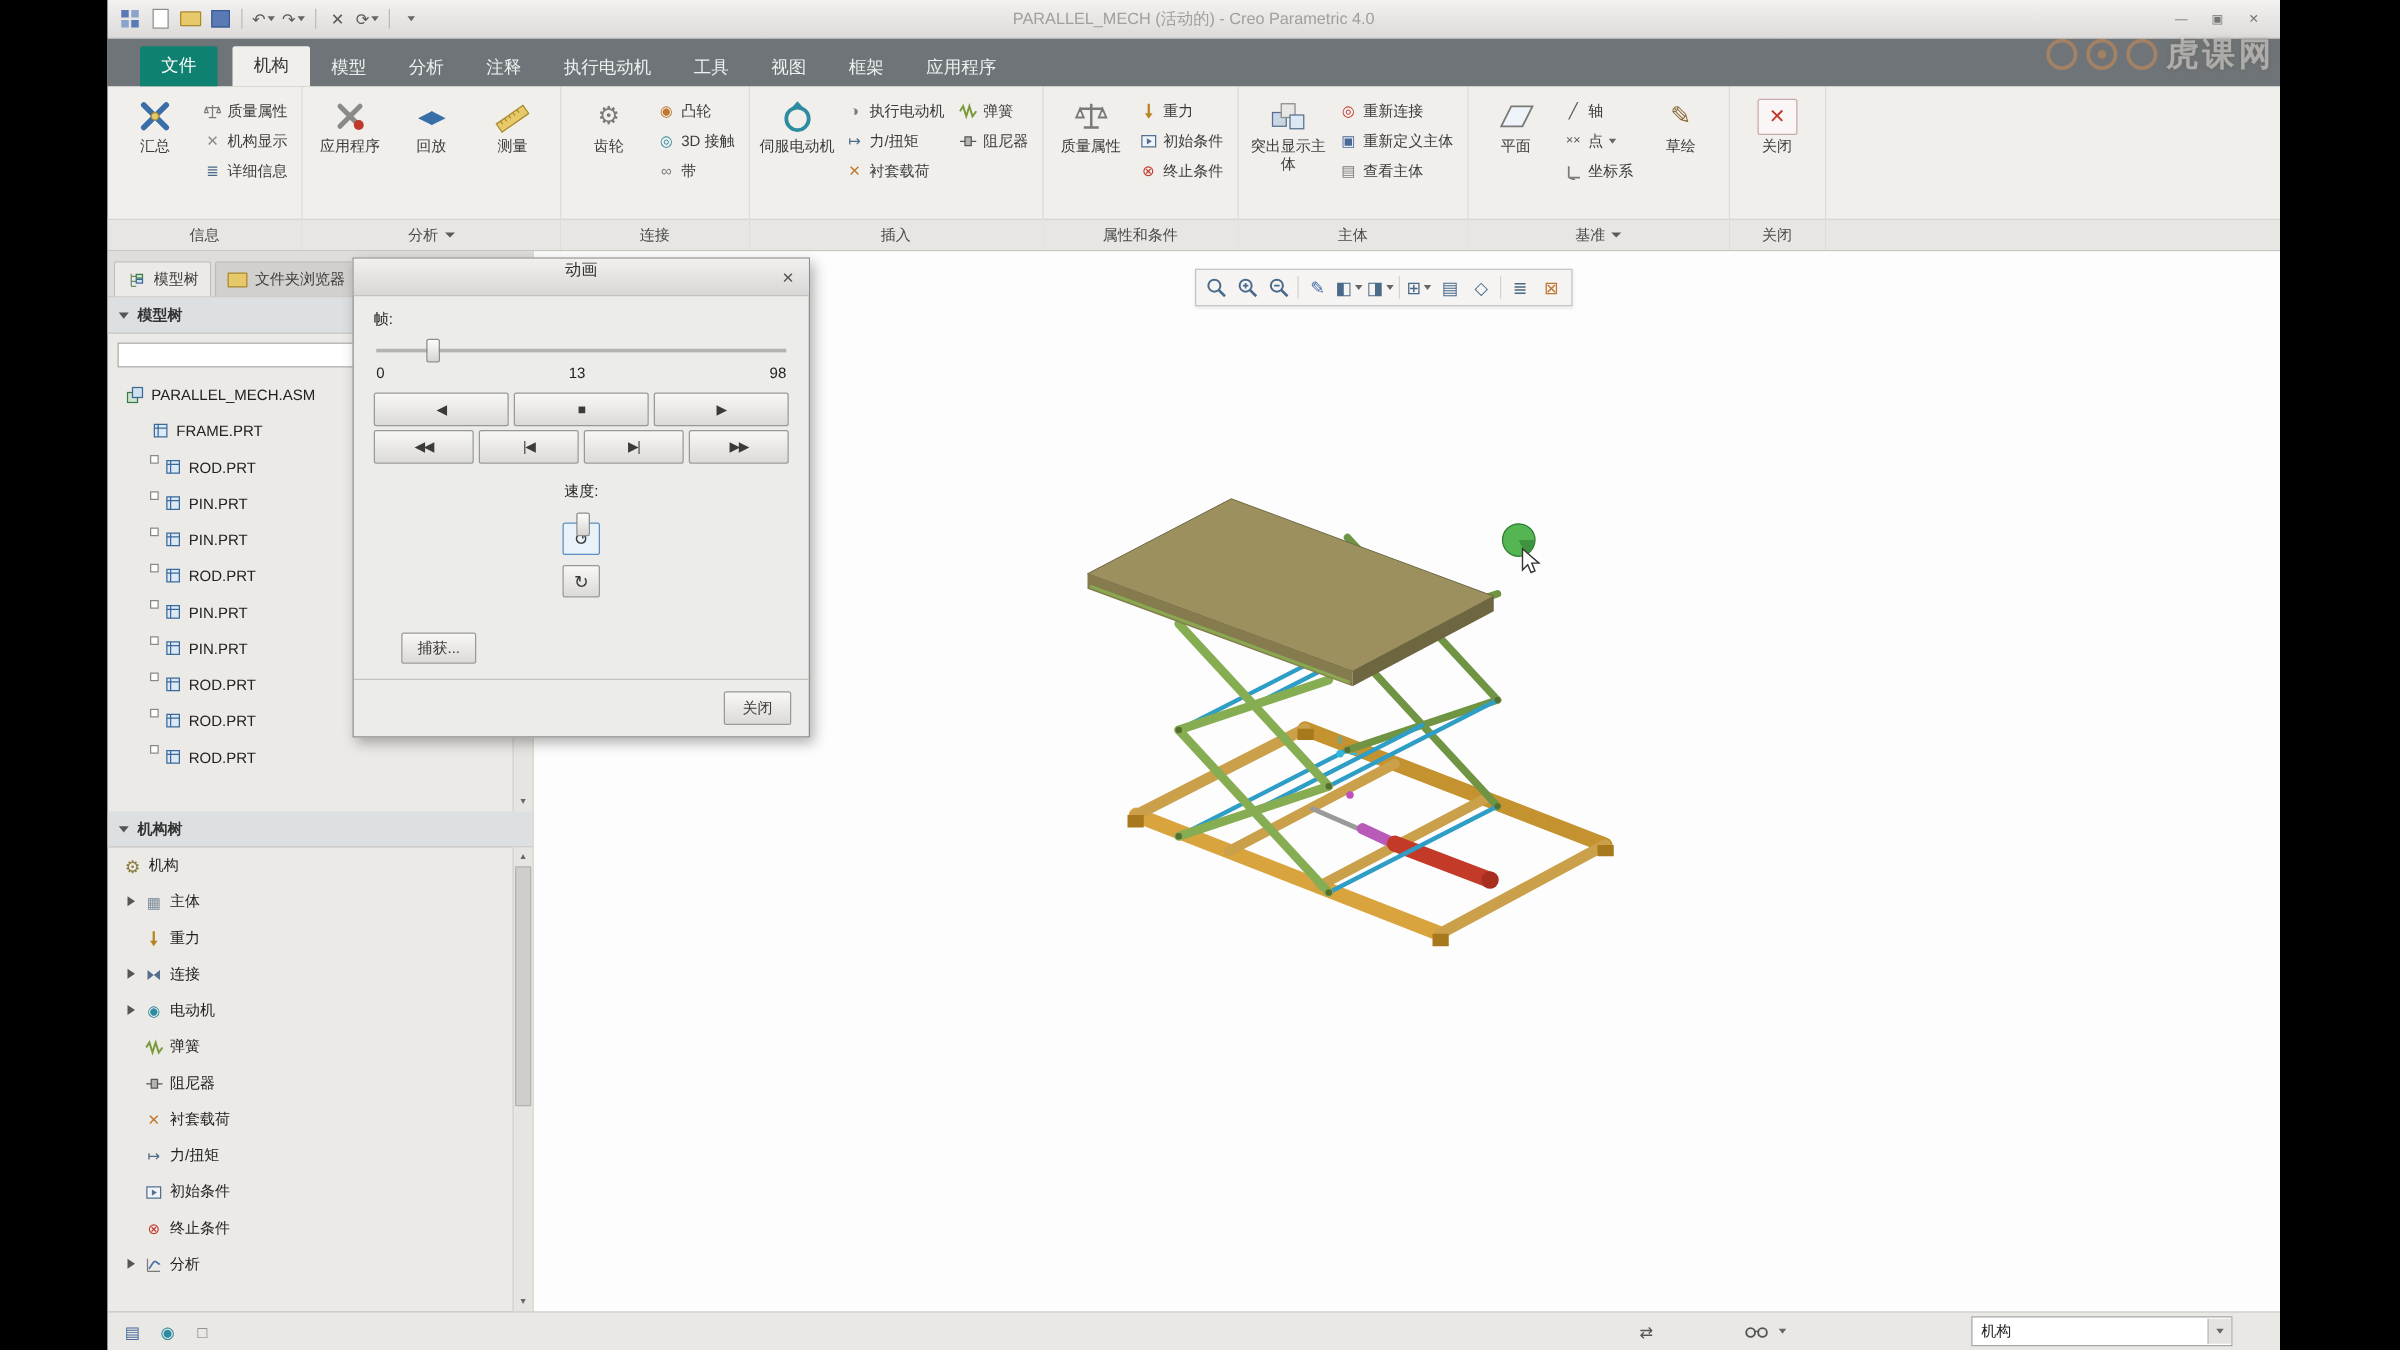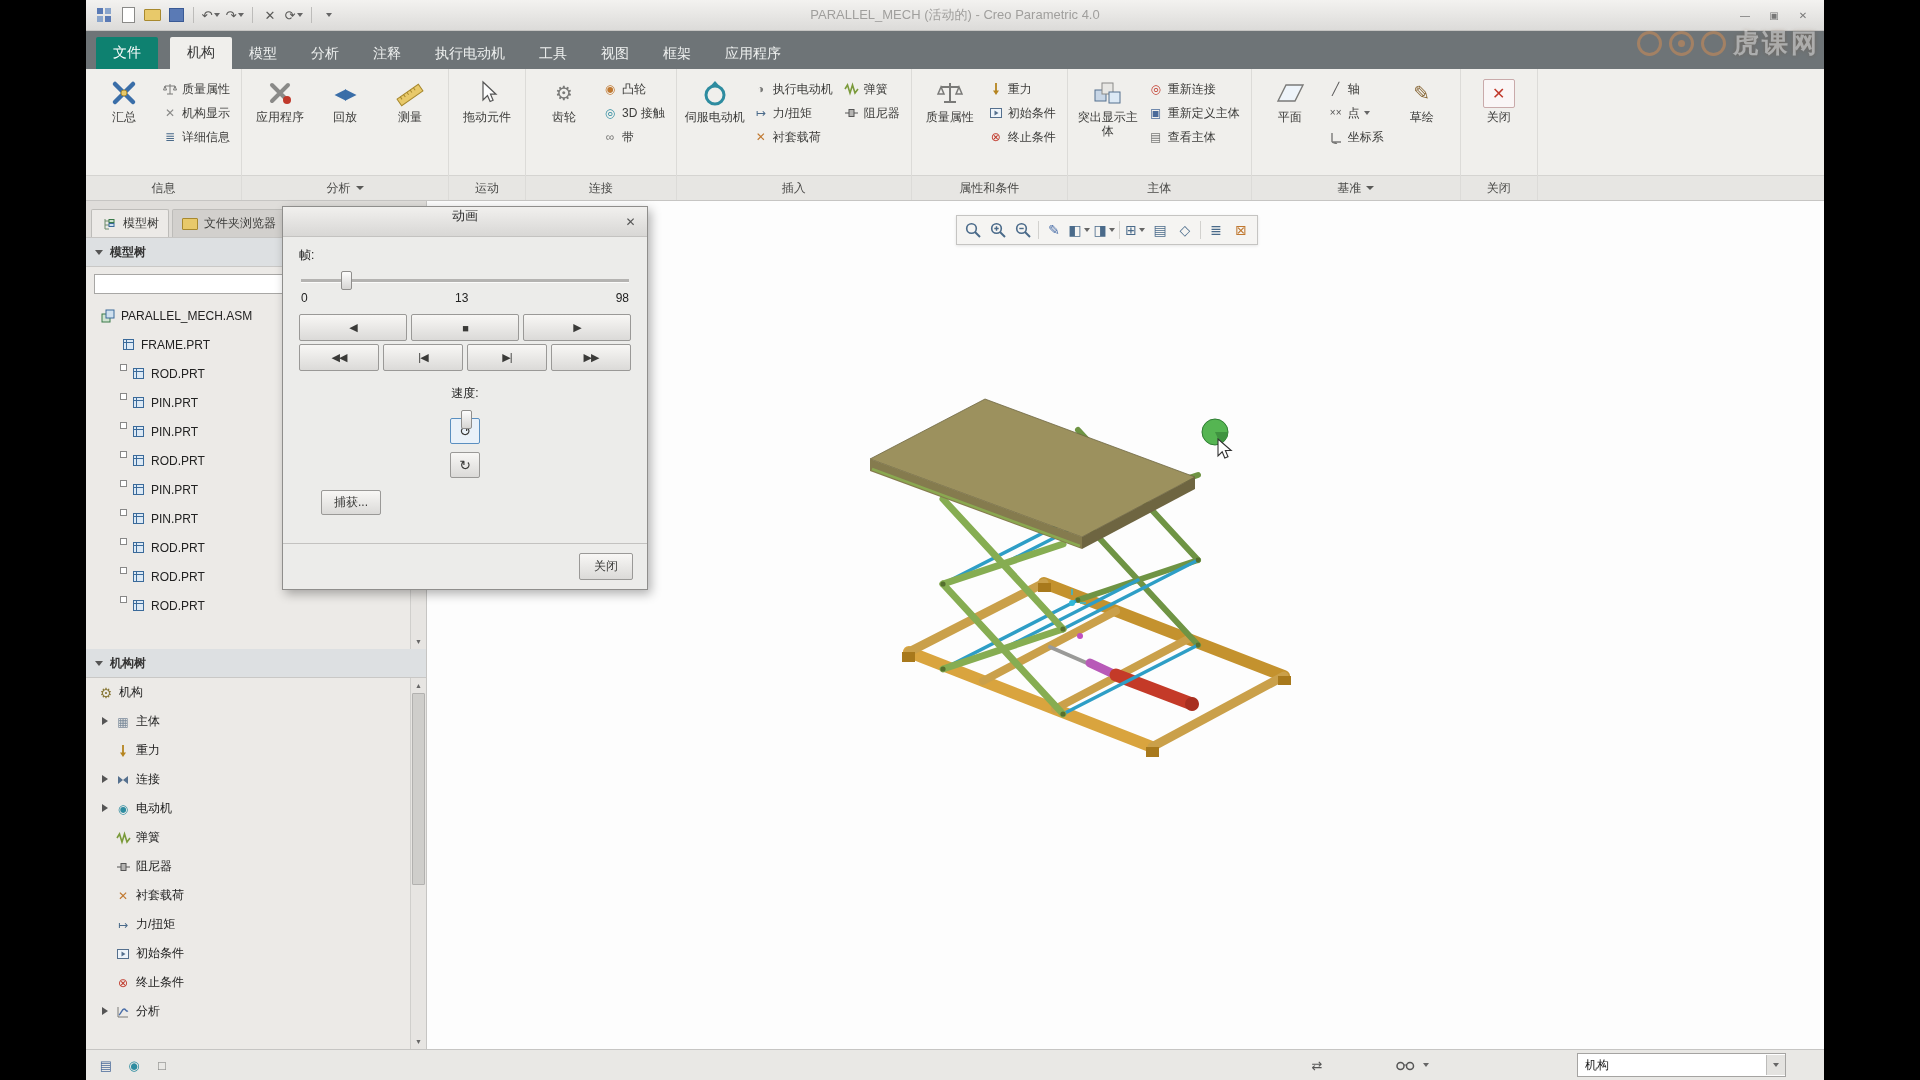--- a/index.html
+++ b/index.html
@@ -15,21 +15,21 @@
         font-size:13px;color:#5a5a58;gap:2px;}
   .qsep{width:1px;height:16px;background:#bdbcba;margin:0 3px;}
   .qpage{width:11px;height:14px;background:#fff;border:1px solid #8a8a88;}
   .qfold{width:15px;height:10px;background:#e8c96a;border:1px solid #a8892e;border-radius:1px;}
   .qsave{width:13px;height:12px;background:#5a7ab5;border:1px solid #3a5a95;}
   .dds{width:0;height:0;border-left:3px solid transparent;border-right:3px solid transparent;border-top:4px solid #666;}
   .apptitle{position:absolute;left:0;right:0;text-align:center;font-size:13px;color:#a09f9d;}
   .winbtns{margin-left:auto;display:flex;gap:3px;z-index:2;}
   .winbtn{width:26px;height:17px;display:flex;align-items:center;justify-content:center;font-size:10px;color:#777;}
   
-  .tabrow{height:38px;background:#6e7477;display:flex;align-items:flex-end;padding-left:10px;flex:0 0 auto;position:relative;}
+  .tabrow{height:38px;background:#6e7477;display:flex;align-items:flex-end;padding-left:26px;flex:0 0 auto;position:relative;}
   .tab{height:30px;padding:0 17px;display:flex;align-items:center;font-size:14px;color:#eef0ef;}
   .tab.file{background:#0e8170;color:#fff;height:32px;margin-right:12px;border-radius:2px 2px 0 0;}
   .tab.active{background:#f0efec;color:#333;height:32px;border-radius:2px 2px 0 0;}
   
   .ribbon{height:131px;background:#f0efec;border-bottom:1px solid #c6c5c3;display:flex;align-items:stretch;flex:0 0 auto;}
   .rgroup{display:flex;flex-direction:column;border-right:1px solid #dcdbd8;}
   .rgroup.rfill{flex:1;border-right:none;}
   .rgroup-content{flex:1;display:flex;align-items:flex-start;padding:6px 7px 2px;gap:3px;}
   .rgroup-label{height:24px;display:flex;align-items:center;justify-content:center;gap:5px;
                 font-size:12px;color:#4a4a48;background:#e7e6e3;border-top:1px solid #d5d4d1;padding:0 6px;}
@@ -94,21 +94,21 @@
                   border:1px solid #8f8e8c;border-radius:2px;}
   .vals{display:flex;justify-content:space-between;font-size:12px;color:#222;padding:0 2px;margin-bottom:6px;}
   .btnrow{display:flex;gap:4px;margin-top:3px;}
   .pbtn{flex:1;height:25px;background:linear-gradient(#f8f7f5,#dbdad8);border:1px solid #9a9997;border-radius:2px;
         display:flex;align-items:center;justify-content:center;font-size:11px;color:#3a3a38;letter-spacing:-1px;}
   .speedrow{display:flex;align-items:center;gap:8px;margin-top:14px;flex-direction:column;}
   .speedrow .slider{flex:1;margin:0 2px;}
   .sqbtn{width:28px;height:24px;background:linear-gradient(#f8f7f5,#dbdad8);border:1px solid #9a9997;border-radius:2px;
          display:flex;align-items:center;justify-content:center;font-size:14px;color:#3a3a38;}
   .sqbtn.pressed{border:1px solid #5a8fc0;background:#e9f1f9;}
-  .capturerow{margin-top:12px;padding-left:22px;}
+  .capturerow{margin-top:28px;padding-left:22px;}
   .capbtn{width:58px;height:23px;background:linear-gradient(#f8f7f5,#dbdad8);border:1px solid #9a9997;border-radius:2px;
           font-size:12px;color:#3a3a38;display:flex;align-items:center;justify-content:center;}
   .dlg-footer{flex:0 0 auto;margin-top:auto;border-top:1px solid #c3c2c0;padding:9px 14px;display:flex;justify-content:flex-end;}
   .closebtn{width:52px;height:25px;background:linear-gradient(#f8f7f5,#dbdad8);border:1px solid #9a9997;border-radius:2px;
             font-size:12px;color:#3a3a38;display:flex;align-items:center;justify-content:center;}
   
   .statusbar{height:30px;flex:0 0 auto;background:#e9e8e5;border-top:1px solid #c6c5c3;display:flex;
              align-items:center;padding:0 10px;gap:8px;font-size:12px;color:#444;}
   .sbico{width:20px;height:20px;display:flex;align-items:center;justify-content:center;font-size:13px;}
   .combo{width:200px;height:22px;background:#fff;border:1px solid #a5a4a2;display:flex;align-items:center;
@@ -254,35 +254,20 @@
             </span>
           <span class="rlabel">测量</span>
         </div>
       </div>
       <div class="rgroup-label">
           <span>分析</span>
           <span class="dd"></span>
         </div>
     </div>
 
-    <div class="rgroup">
-      <div class="rgroup-content">
-        <div class="rbtn-lg">
-          <span class="ricon-lg">
-              <svg width="26" height="28">
-                <path d="M9 3v18l4.5-4.5 2.6 6 3-1.3-2.6-6H22Z" fill="#fdfdfd" stroke="#555" stroke-width="1.2"></path>
-              </svg>
-            </span>
-          <span class="rlabel">拖动元件</span>
-        </div>
-      </div>
-      <div class="rgroup-label">
-          <span>运动</span>
-        </div>
-    </div>
 
     <div class="rgroup">
       <div class="rgroup-content">
         <div class="rbtn-lg">
           <span class="ricon-lg g" style="font-size:20px;color:#7a7a78">⚙</span>
           <span class="rlabel">齿轮</span>
         </div>
         <div class="rcol">
           <div class="rbtn-sm">
               <span class="ricon-sm g" style="color:#c07830">◉</span>

